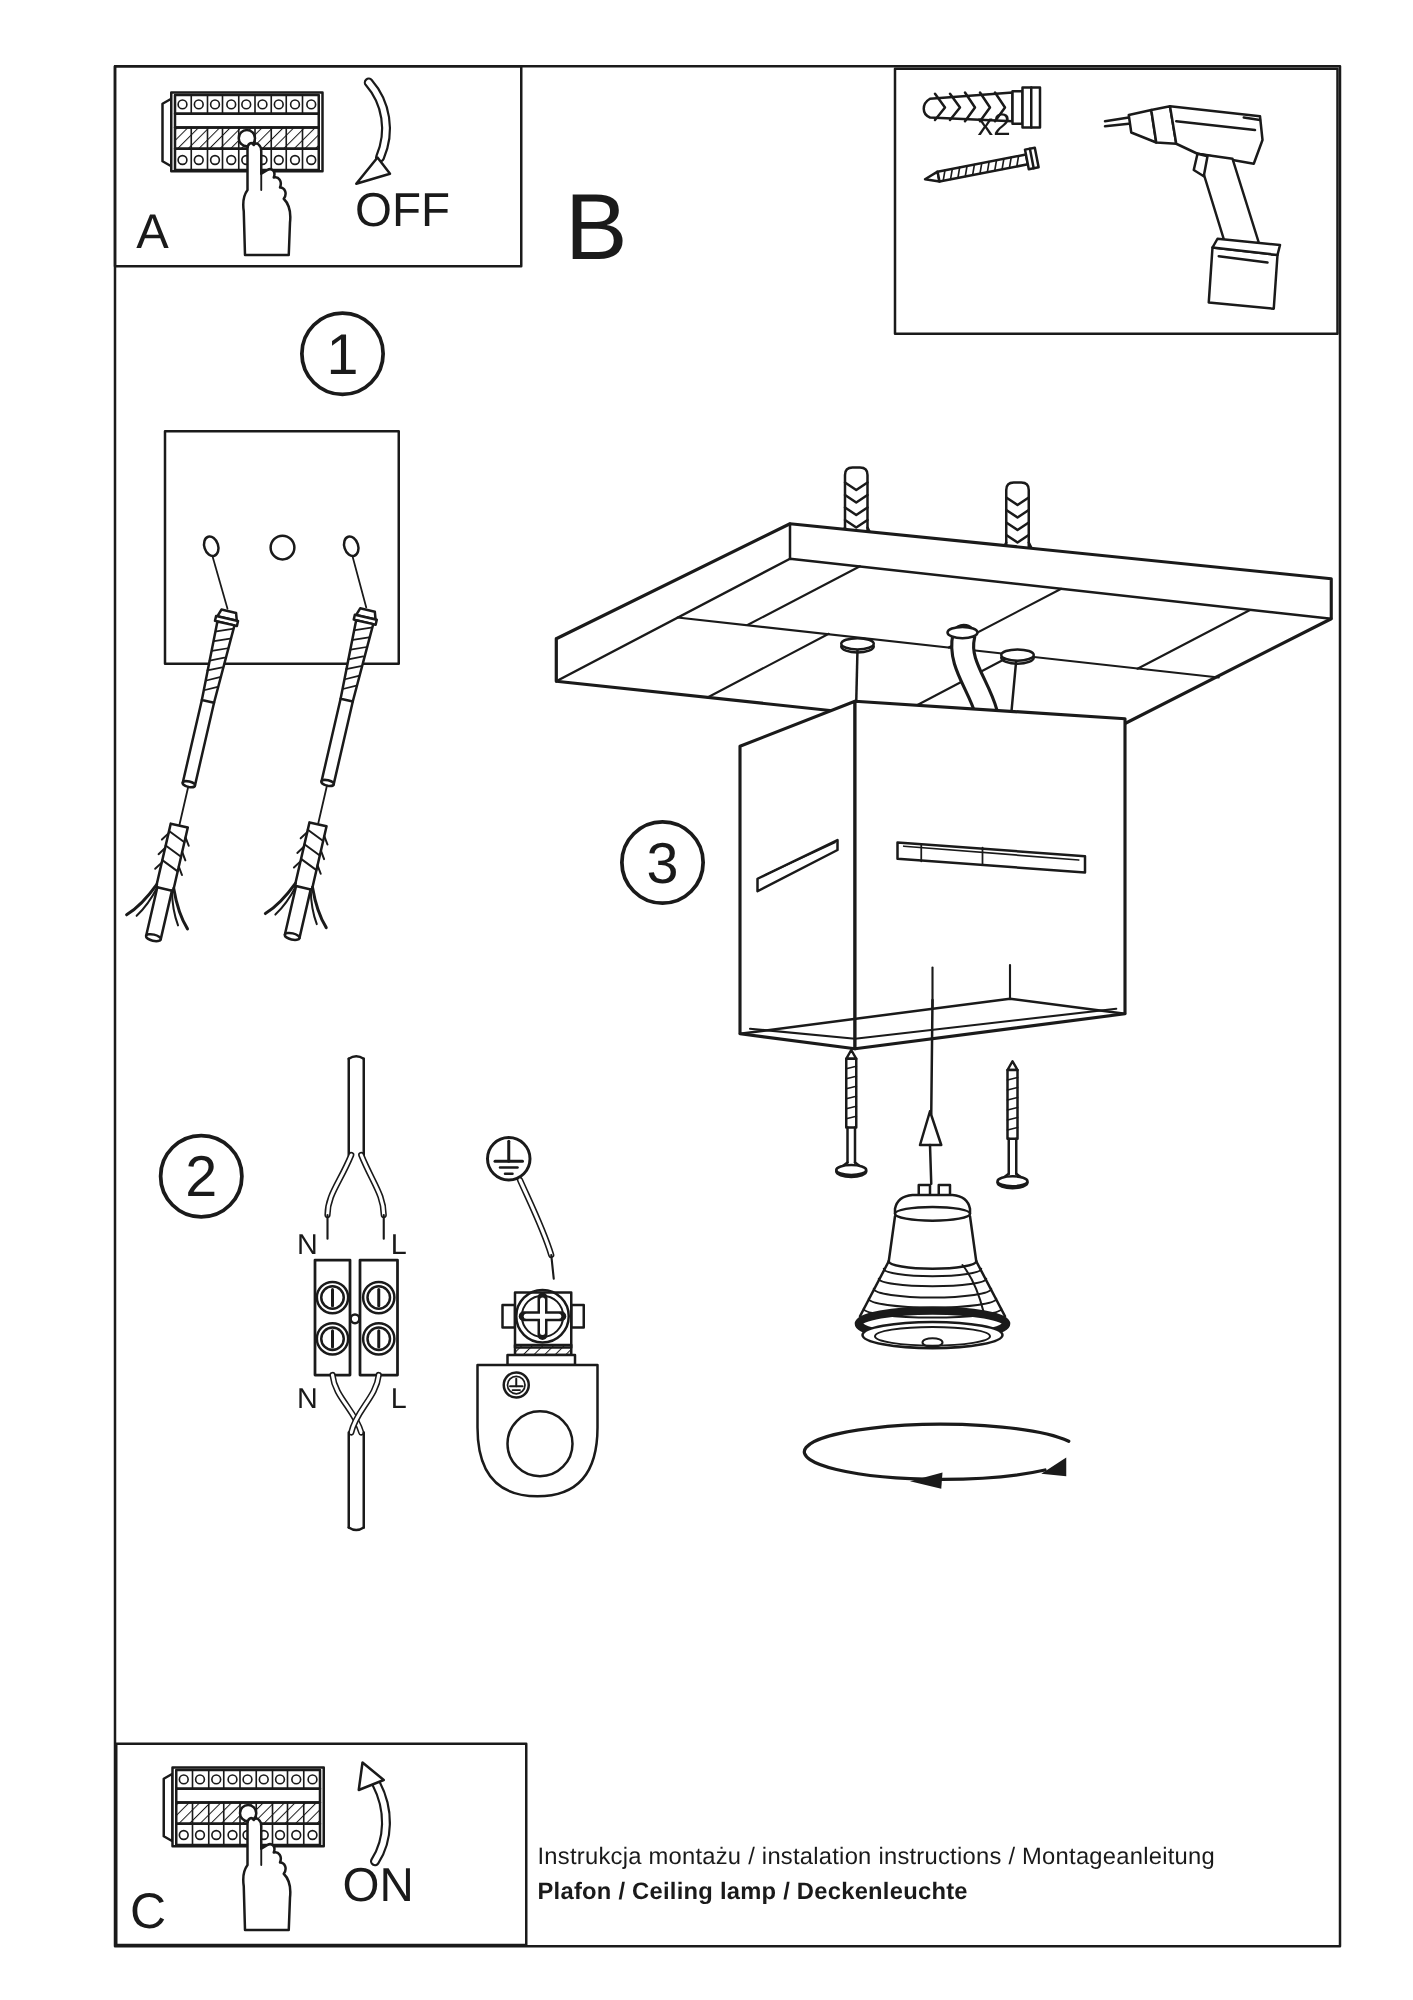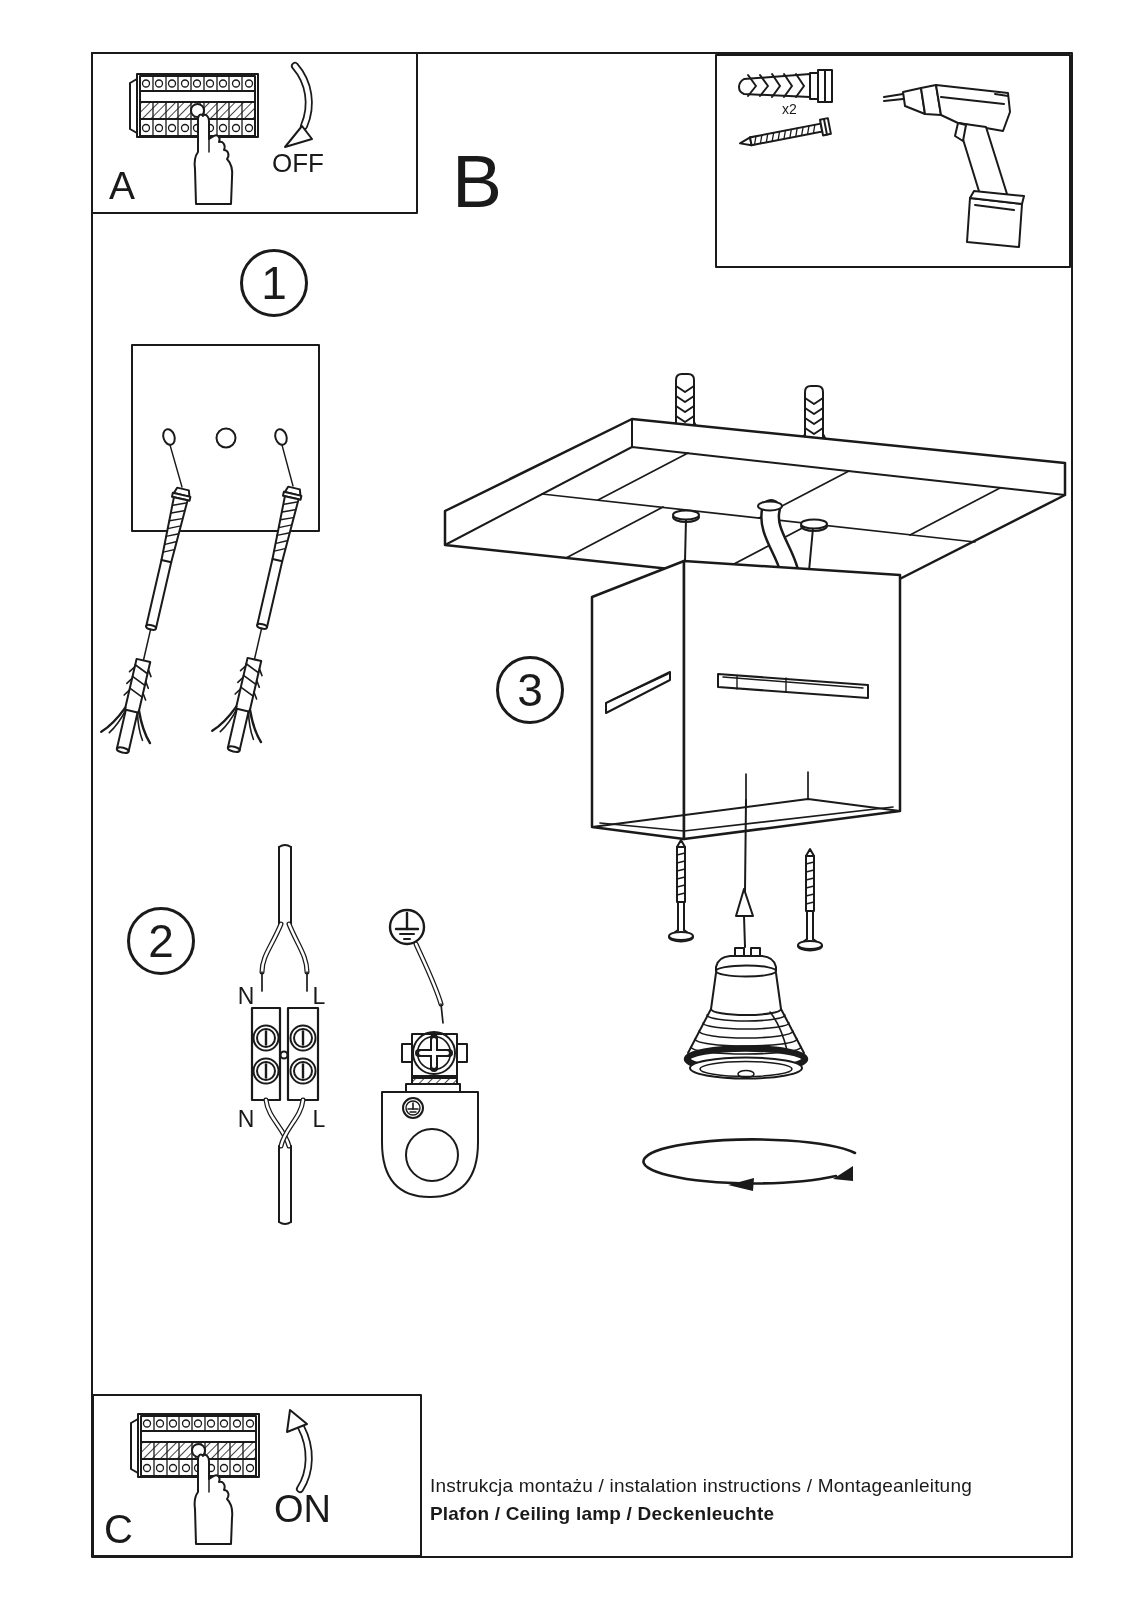--- a/index.html
+++ b/index.html
@@ -400,23 +400,23 @@
     <g>
       <path d="M300,1489 C311,1472 312,1448 301,1427" stroke-width="8"></path>
       <path d="M300,1489 C311,1472 312,1448 301,1427" stroke="#fff" stroke-width="4.5"></path>
       <polygon points="290,1410 287,1432 307,1424" fill="#fff"></polygon>
     </g>
   </g>
 </g>
 </svg>
 
 <div class="lbl" style="left:109px;top:166px;font-size:39px;">A</div>
-<div class="lbl" style="left:272px;top:150px;font-size:26px;">OFF</div>
+<div class="lbl" style="left:284px;top:150px;font-size:38px;">OFF</div>
 <div class="lbl" style="left:452px;top:144px;font-size:75px;">B</div>
-<div class="lbl" style="left:782px;top:102px;font-size:14px;text-align:center;">x2</div>
+<div class="lbl" style="left:782px;top:88px;font-size:25px;text-align:center;">x2</div>
 
 <div class="step-circle" style="left:240px;top:249px;">
       <span>1</span>
     </div>
 <div class="step-circle" style="left:127px;top:907px;">
       <span>2</span>
     </div>
 <div class="step-circle" style="left:496px;top:656px;">
       <span>3</span>
     </div>

